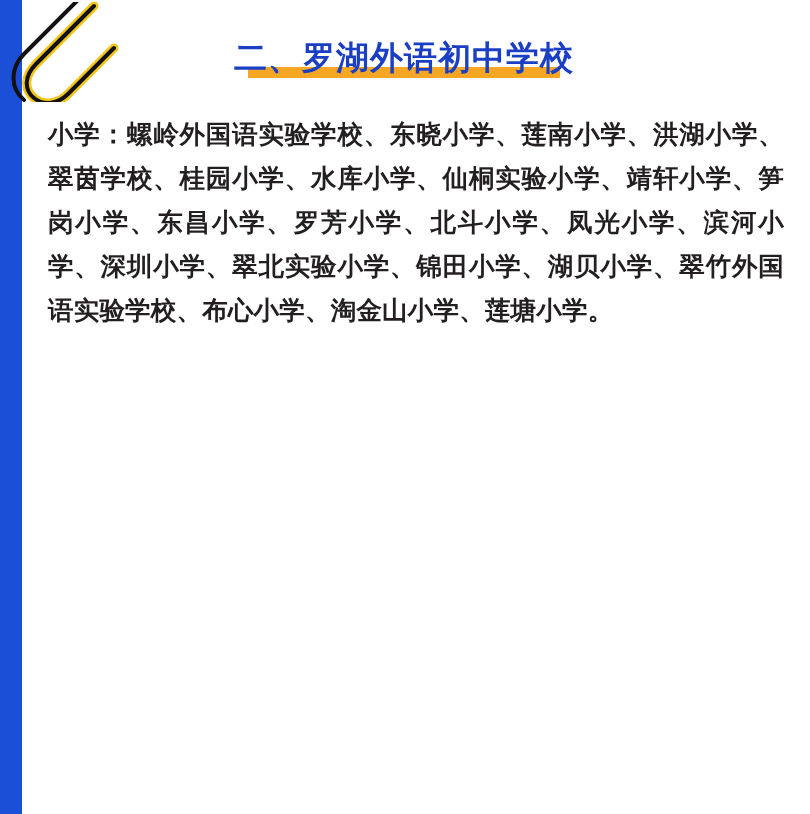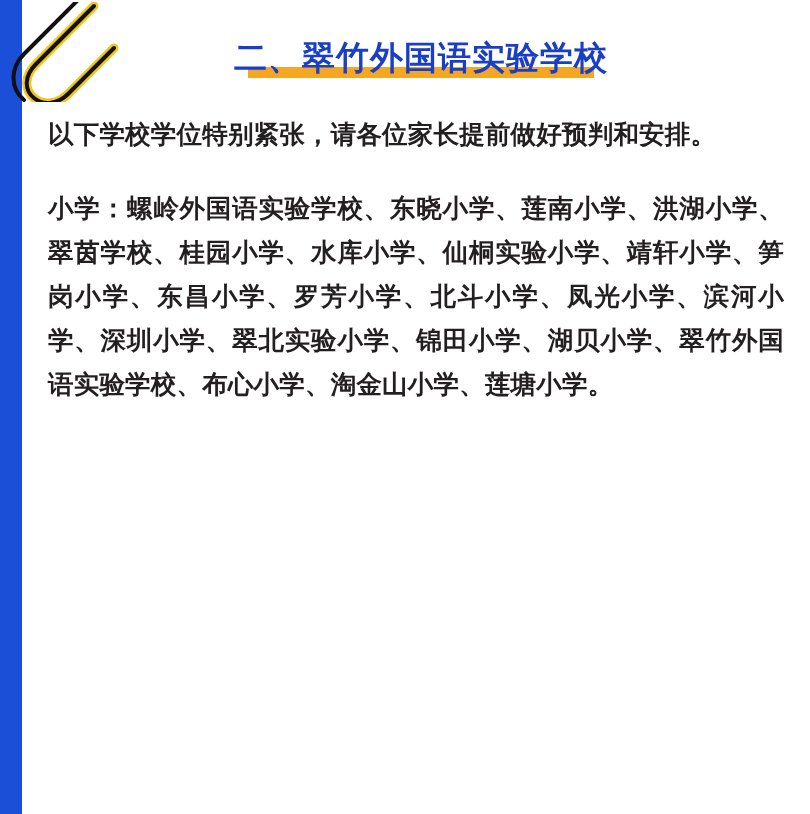--- a/index.html
+++ b/index.html
@@ -107,25 +107,24 @@
     <svg class="paperclip" viewBox="0 0 120 100">
       <g fill="none" stroke-linecap="round" stroke-linejoin="round">
         <path d="M88 4 L30 62 C18 74 18 88 28 96 C38 104 52 102 62 92 L108 46" stroke="#f5c518" stroke-width="9"></path>
         <path d="M88 4 L30 62 C18 74 18 88 28 96 C38 104 52 102 62 92 L108 46" stroke="#111111" stroke-width="4"></path>
         <path d="M74 -4 L18 52 C4 66 4 86 18 98" stroke="#111111" stroke-width="4"></path>
       </g>
     </svg>
 
     <div class="title-wrap">
       <span class="title-underline"></span>
-      <span class="title-text">二、翠竹外国语实验学校</span>
+      <span class="title-text">二、罗湖外语初中学校</span>
     </div>
   </div>
 
   <div class="content">
 
-    <p class="para">以下学校学位特别紧张，请各位家长提前做好预判和安排。</p>
 
     <p class="para"><span class="label">小学：</span><span>螺岭外国语实验学校、东晓小学、莲南小学、洪湖小学、翠茵学校、桂园小学、水库小学、仙桐实验小学、靖轩小学、笋岗小学、东昌小学、罗芳小学、北斗小学、凤光小学、滨河小学、深圳小学、翠北实验小学、锦田小学、湖贝小学、翠竹外国语实验学校、布心小学、淘金山小学、莲塘小学。</span></p>
 
 
   </div>
 </div>
 
 </body></html>

